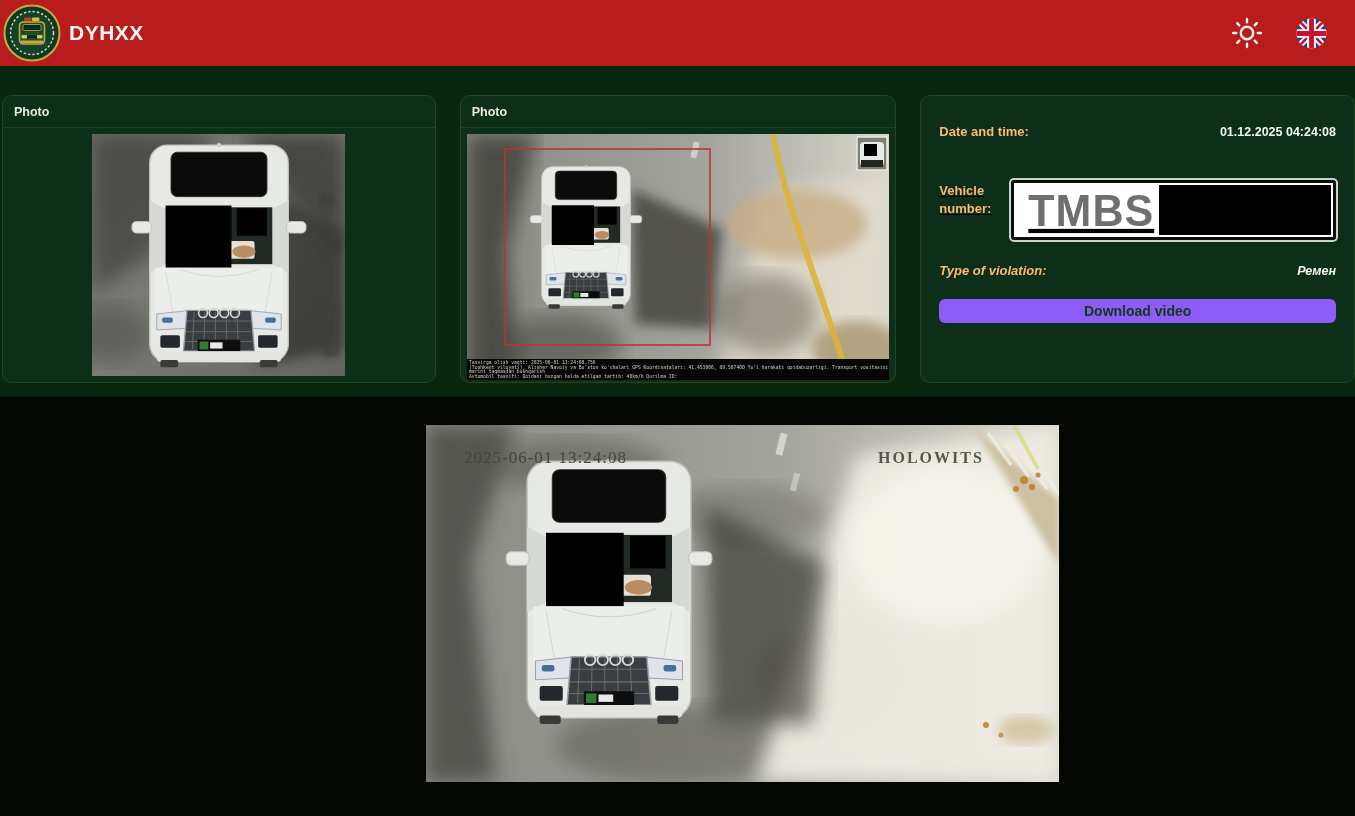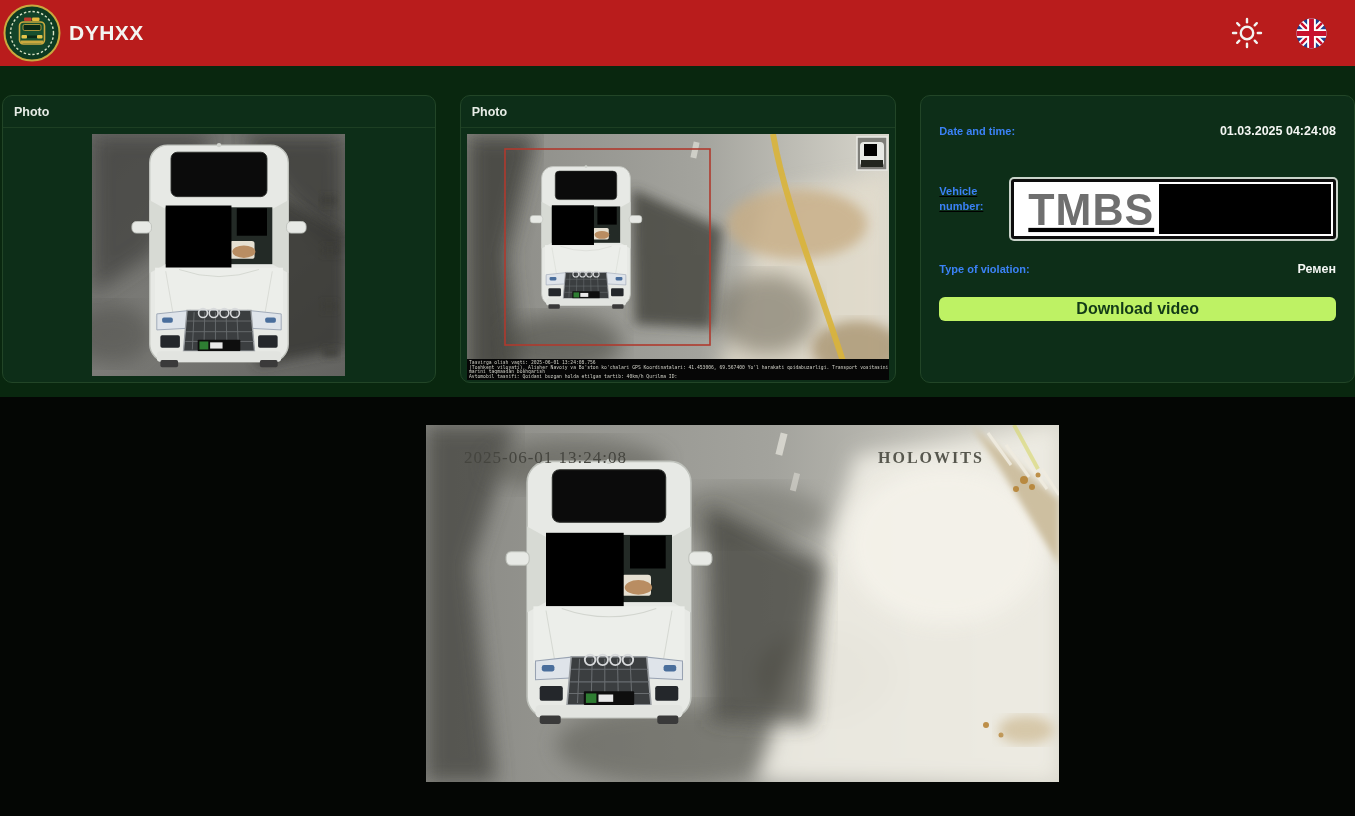--- a/index.html
+++ b/index.html
@@ -40,39 +40,39 @@
   }
   .caption-lines {
     font-family:"DejaVu Sans Mono", monospace; font-size:8.5px; line-height:1.02;
     color:#cfcfc6; white-space:nowrap; transform:scale(.55); transform-origin:0 0; width:182%;
   }
 
   
   .info-body { flex:1; padding:0 18px; display:block; }
   .info-row { display:flex; justify-content:space-between; align-items:center; }
   .row-date { margin-top:28px; }
-  .info-label { color:#3b82f6; font-size:11px; font-weight:600; }
+  .info-label { color:#fdba74; font-size:13px; font-weight:600; }
   .info-value { color:#f4f6f3; font-size:12.5px; font-weight:bold; }
   .row-vehicle { margin-top:21px; align-items:center;text-decoration:underline; }
   .vehicle-label { width:58px; line-height:1.35; }
   .plate {
     position:relative; flex:1; margin-left:14px; height:60px; background:#ffffff;
     border:3px solid #0d0d0d; border-radius:3px; box-shadow:0 0 0 2px rgba(235,240,234,.85);
     display:flex; align-items:center; overflow:hidden;margin-top:20px;
   }
   .plate-text {
     font-size:43px; font-weight:800; color:#6f6f6f; letter-spacing:1px;
     padding-left:14px; line-height:1; transform:scaleY(1.05);
   }
   .plate-redaction { position:absolute; top:2px; bottom:2px; right:2px; width:54%; background:#000; }
-  .row-violation { margin-top:23px; }
+  .row-violation { margin-top:23px;font-style:italic; }
   .download-btn {
     display:block; width:100%; margin-top:21px; height:24px; border:none; border-radius:6px;
-    background:#bef264; color:#123a17; font-family:"Liberation Sans",sans-serif;
-    font-size:16px; font-weight:bold; cursor:pointer;
+    background:#8b5cf6; color:#123a17; font-family:"Liberation Sans",sans-serif;
+    font-size:14px; font-weight:bold; cursor:pointer;
   }
 
   
   .video-section { background:#040604; height:419px; padding-top:12px; }
   .video-title { color:#eceeec; font-size:16px; margin:4px 0 0 20px; letter-spacing:.3px; }
   .video-frame { width:504px; margin:16px auto 12px; height:357px; }
   svg text { user-select:none; }
 </style>
 </head>
 <body>
@@ -276,21 +276,21 @@
             </div>
           </div>
         </div>
       </div>
     </section>
 
     <section class="panel panel-3">
       <div class="info-body">
         <div class="info-row row-date">
           <span class="info-label">Date and time:</span>
-          <span class="info-value">01.03.2025 04:24:08</span>
+          <span class="info-value">01.12.2025 04:24:08</span>
         </div>
         <div class="info-row row-vehicle">
           <span class="info-label vehicle-label">Vehicle number:</span>
           <div class="plate">
             <span class="plate-text">TMBS</span>
             <div class="plate-redaction"></div>
           </div>
         </div>
         <div class="info-row row-violation">
           <span class="info-label">Type of violation:</span>

